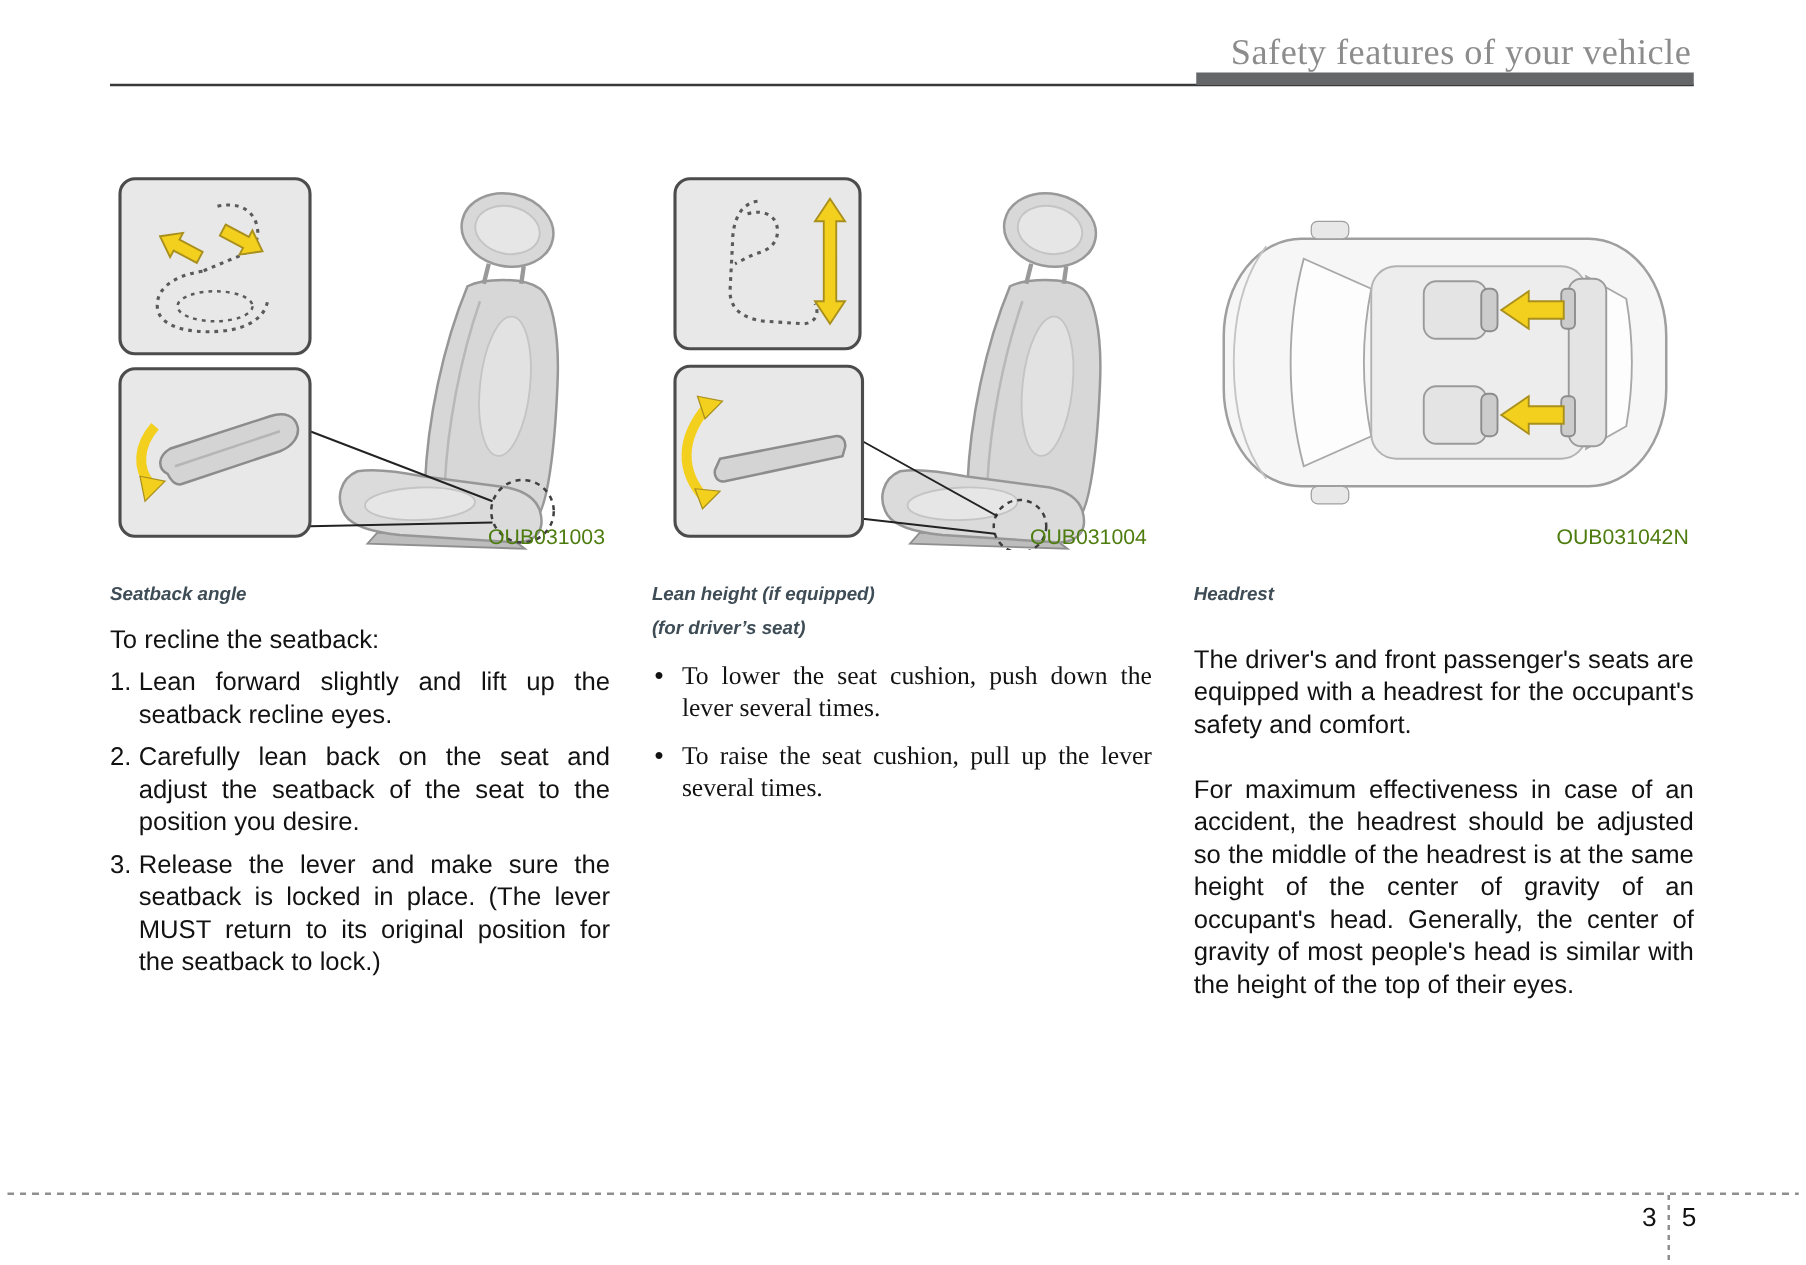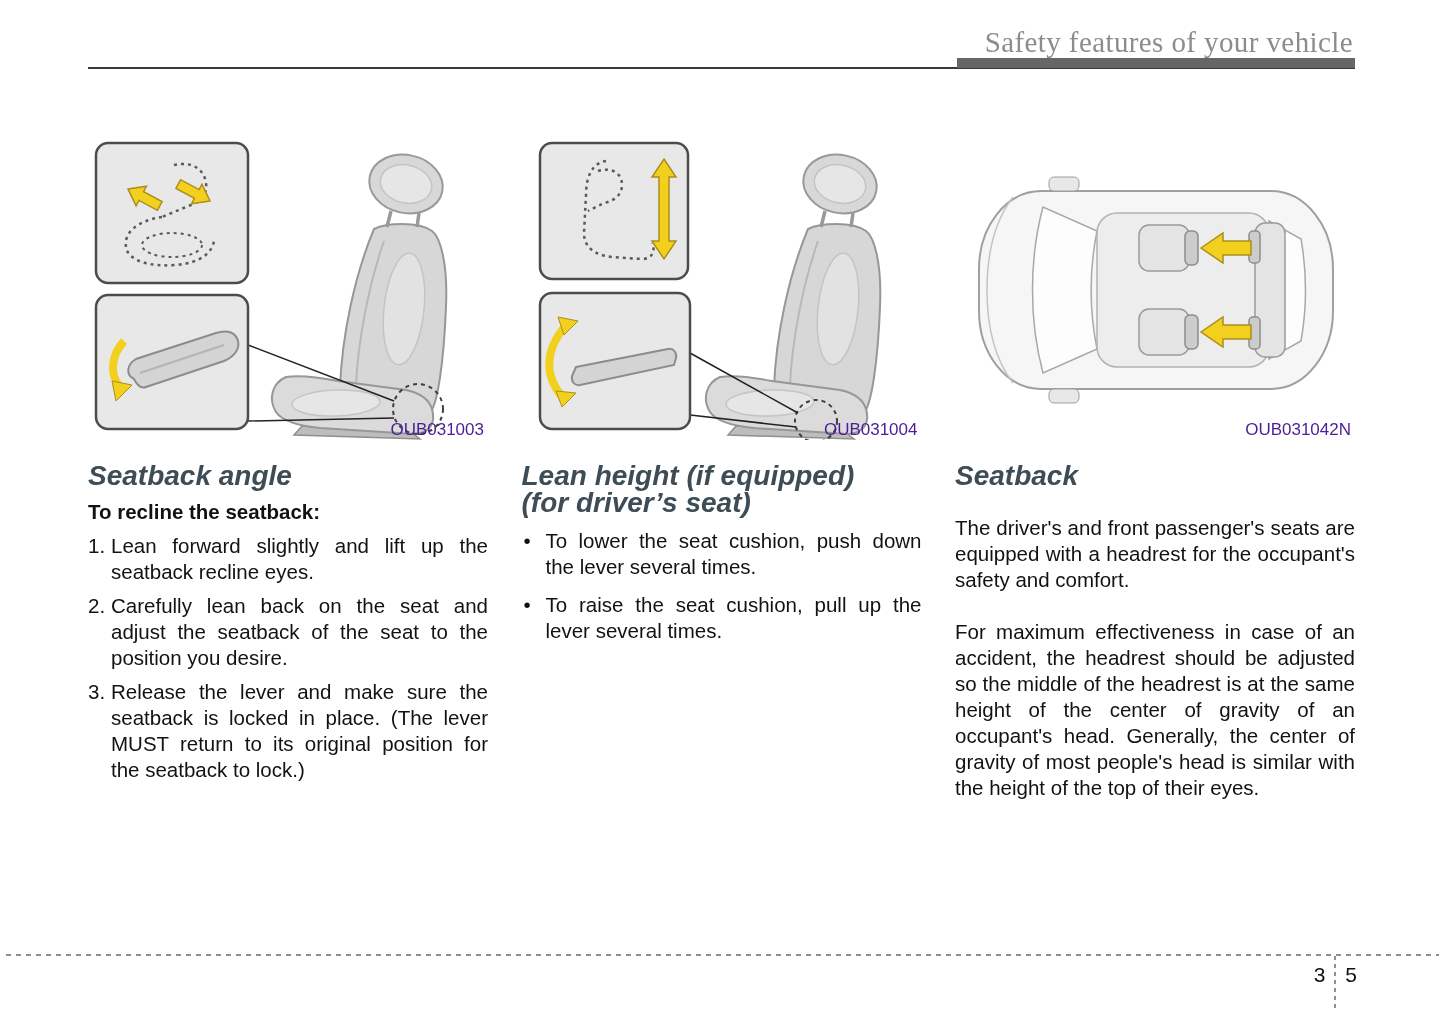--- a/index.html
+++ b/index.html
@@ -15,38 +15,38 @@
     letter-spacing:0.4px;
   }
   .header-rule { position:absolute; left:88px; right:90px; top:67px; height:2px; background:#3a3a3a; }
   .header-bar  { position:absolute; right:90px; top:58px; width:398px; height:10px; background:#646667; }
 
   
   .columns { position:absolute; left:88px; right:90px; top:137px; display:flex; justify-content:space-between; }
   .col { width:400px; }
   .figure { position:relative; width:400px; height:303px; }
   .figure svg { display:block; }
-  .figure-code { position:absolute; right:4px; bottom:0px; font-size:17px; color:#4c1d95; }
+  .figure-code { position:absolute; right:4px; bottom:0px; font-size:17px; color:#4d7c0f; }
 
   .section-heading {
-    margin-top:22px; font-size:28px; font-weight:bold; font-style:italic;
+    margin-top:22px; font-size:15px; font-weight:bold; font-style:italic;
     color:#3e4c56; line-height:27px;
   }
   .body-text { font-size:20.5px; line-height:26px; color:#121212; }
-  .intro { margin-top:10px;font-weight:bold; }
+  .intro { margin-top:10px; }
   .justify { text-align:justify; }
   .para { margin-top:26px; text-align:justify; }
 
   .num-item { display:flex; margin-top:8px; }
   .num-item .num { flex:none; width:23px; }
   .num-item .txt { flex:1; text-align:justify; }
 
   .bullet-item { display:flex; margin-top:12px; }
   .bullet-item .marker { flex:none; width:24px; padding-left:2px; }
-  .bullet-item .txt { flex:1; text-align:justify; }
+  .bullet-item .txt { flex:1; text-align:justify;font-family:Liberation Serif, serif; }
 
   
   .footer-rule {
     position:absolute; left:6px; right:6px; top:954px; height:2px;
     background-image:repeating-linear-gradient(to right, #8f8f8f 0 5px, transparent 5px 10px);
   }
   .page-num {
     position:absolute; top:956px; right:88px;
     display:flex; align-items:flex-start; font-size:21px; color:#111;
   }
@@ -203,21 +203,21 @@
               <rect x="294" y="94" width="11" height="32" rx="4" fill="#cccccc" stroke="#8c8c8c" stroke-width="1.5"></rect>
               <rect x="294" y="180" width="11" height="32" rx="4" fill="#cccccc" stroke="#8c8c8c" stroke-width="1.5"></rect>
             </g>
             <path d="M246 111 L268 96 L268 104 L296 104 L296 118 L268 118 L268 126 Z" fill="#f3cf1e" stroke="#a9901c" stroke-width="1.5"></path>
             <path d="M246 195 L268 180 L268 188 L296 188 L296 202 L268 202 L268 210 Z" fill="#f3cf1e" stroke="#a9901c" stroke-width="1.5"></path>
           </g>
         </svg>
         <div class="figure-code">OUB031042N</div>
       </div>
 
-      <div class="section-heading">Seatback</div>
+      <div class="section-heading">Headrest</div>
       <div class="body-text para">The driver's and front passenger's seats are equipped with a headrest for the occupant's safety and comfort.</div>
       <div class="body-text para">For maximum effectiveness in case of an accident, the headrest should be adjusted so the middle of the headrest is at the same height of the center of gravity of an occupant's head. Generally, the center of gravity of most people's head is similar with the height of the top of their eyes.</div>
     </div>
 
   </div>
 
   <div class="footer-rule"></div>
   <div class="page-num">
     <span>3</span>
     <div class="vsep"></div>

